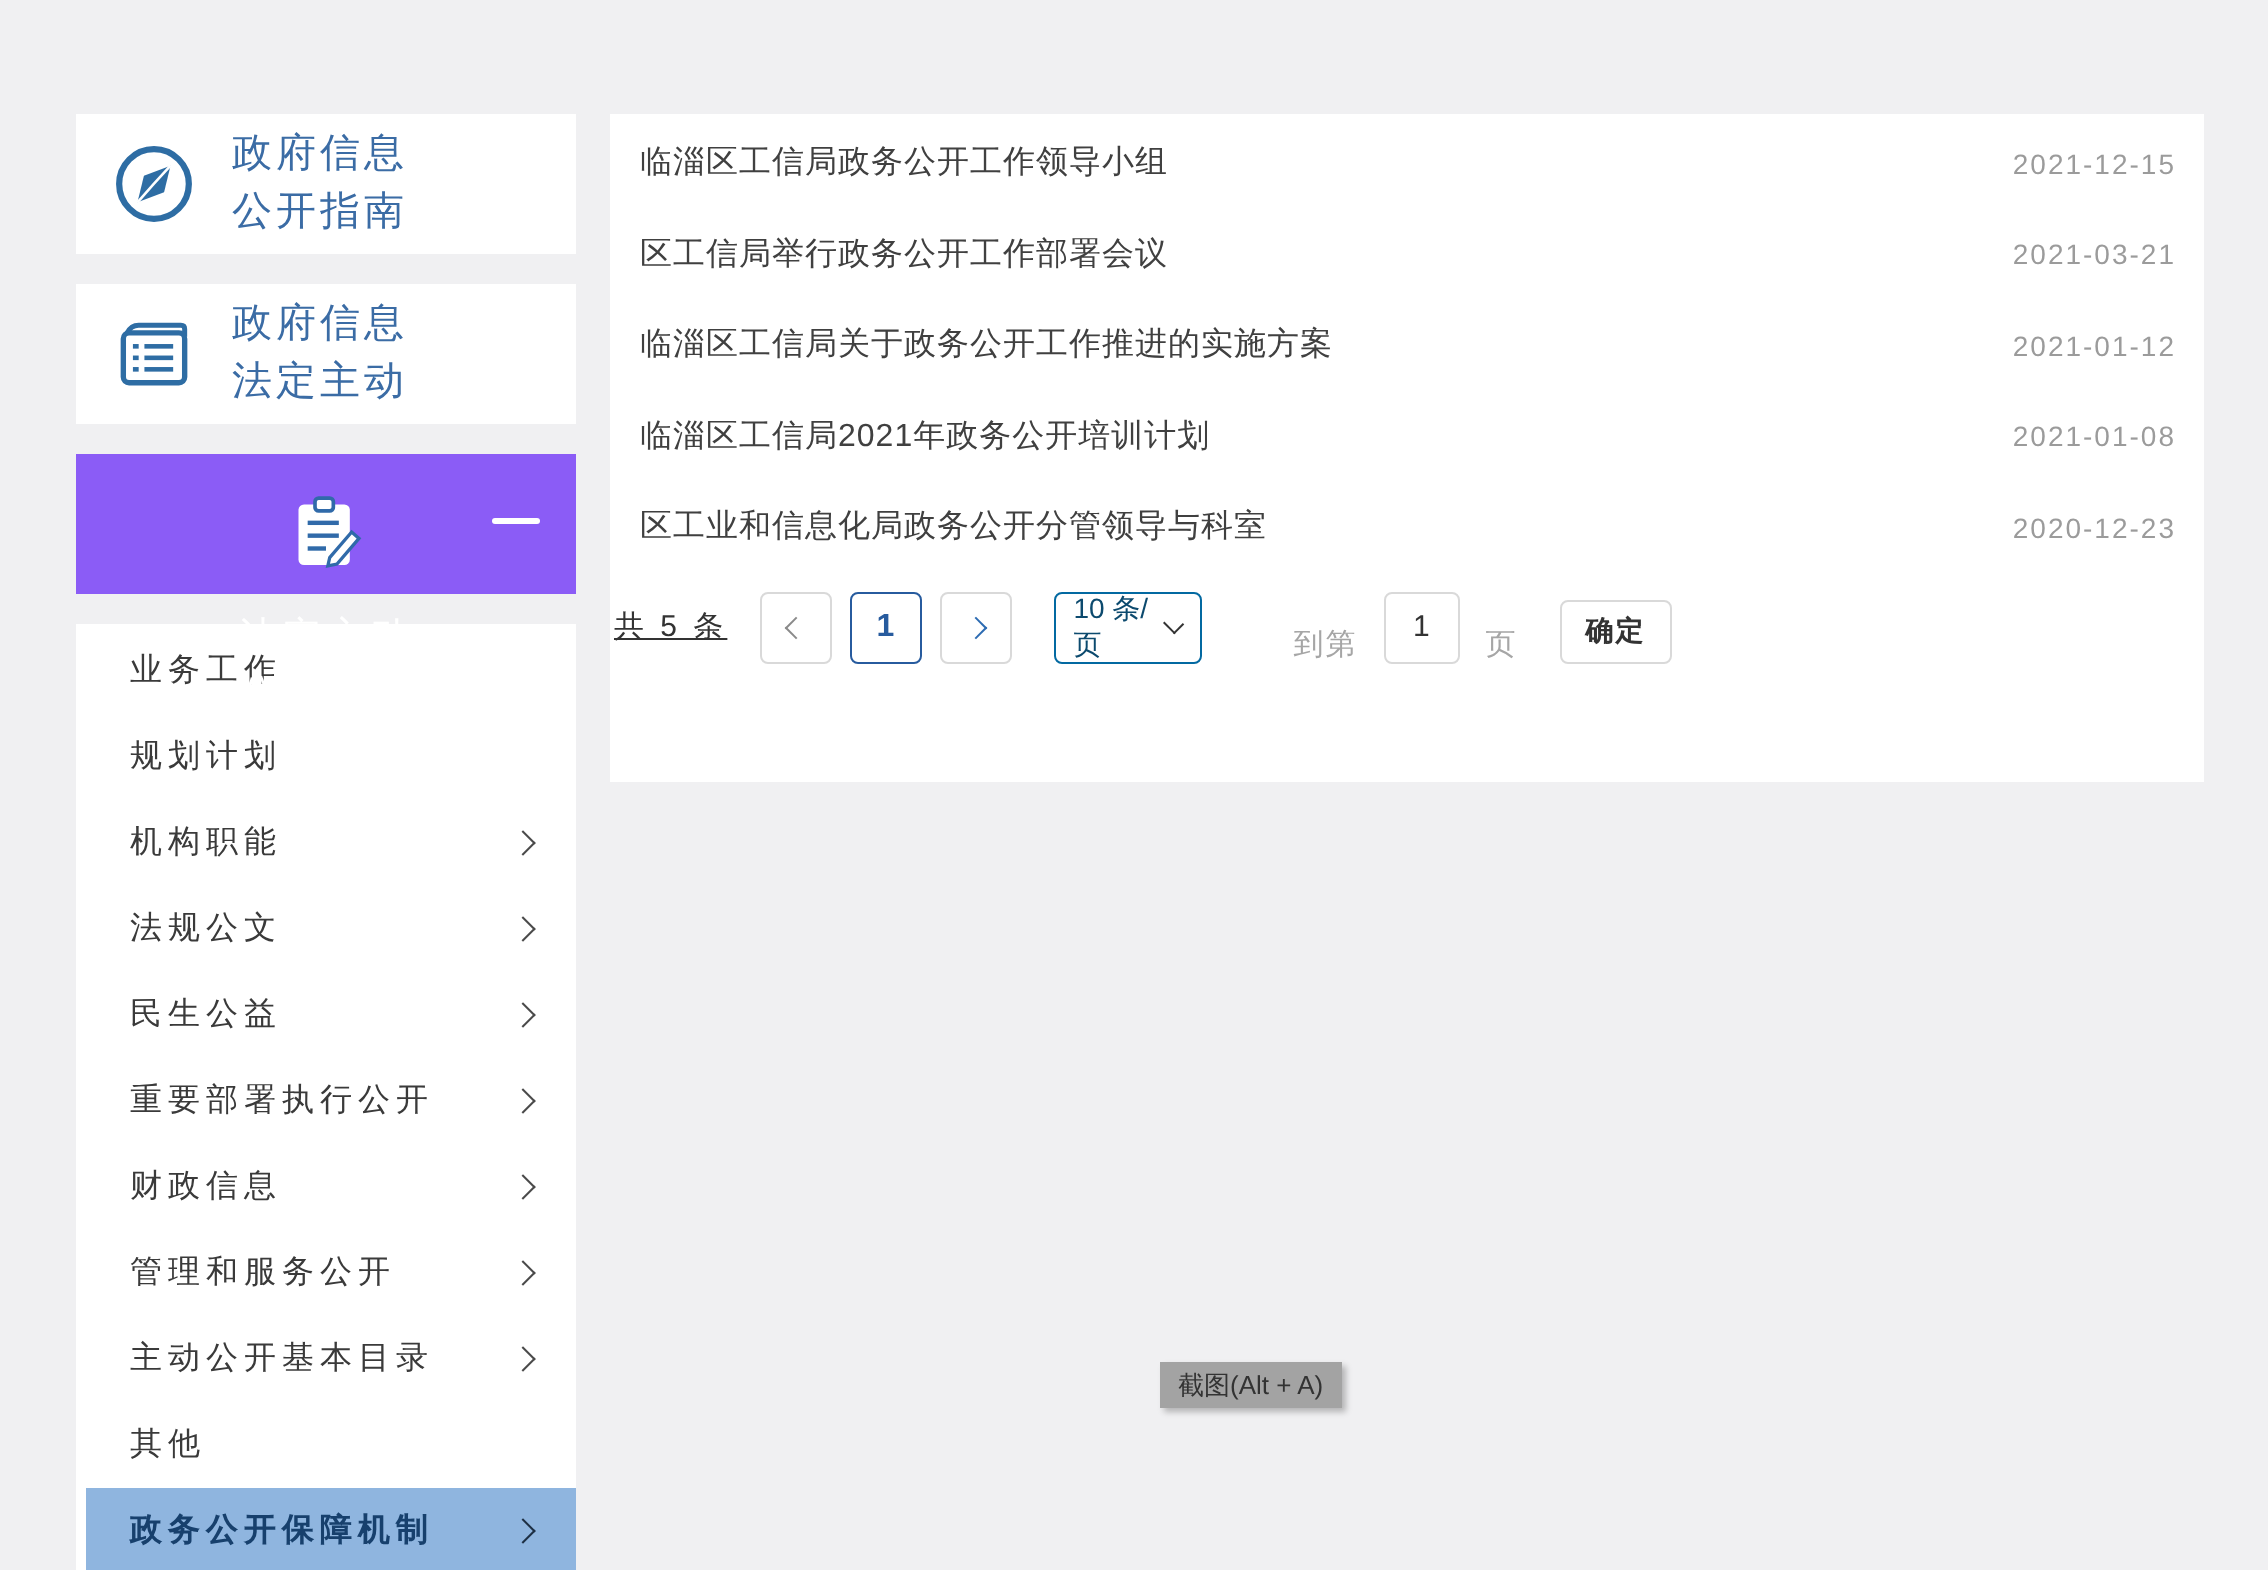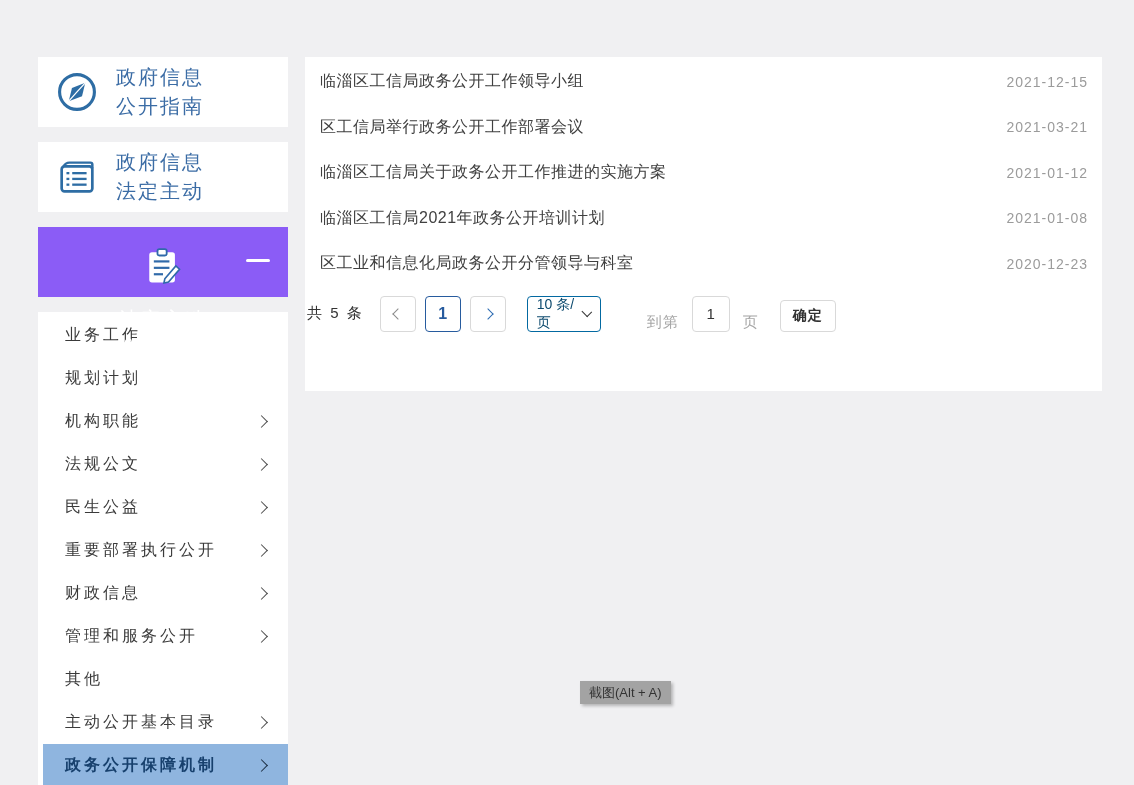--- a/index.html
+++ b/index.html
@@ -40,21 +40,21 @@
   .main-card{position:absolute;left:305px;top:57px;width:797px;height:334px;background:#ffffff;}
   .news-list{padding-top:2px;}
   .news-row{
     height:45.5px;display:flex;align-items:center;justify-content:space-between;
     padding:0 14px 0 15px;cursor:pointer;
   }
   .news-title{font-size:16px;color:#404040;letter-spacing:0.5px;white-space:nowrap;}
   .news-date{font-size:14px;color:#9b9b9b;letter-spacing:1px;}
   
   .pagination{display:flex;align-items:center;margin-top:9px;padding-left:2px;height:36px;}
-  .pg-total{font-size:15px;color:#333333;margin-right:16px;letter-spacing:2px;}
+  .pg-total{font-size:15px;color:#333333;margin-right:16px;letter-spacing:2px;text-decoration:underline;}
   .pg-btn{
     width:36px;height:36px;box-sizing:border-box;background:#ffffff;
     border:1px solid #d9d9d9;border-radius:4px;margin-right:9px;
     display:flex;align-items:center;justify-content:center;cursor:pointer;padding:0;
   }
   .pg-btn .chev{width:7px;height:7px;}
   .pg-prev{color:#8a8a8a;}
   .pg-next{color:#2c6bb2;}
   .pg-page{border-color:#275b9e;color:#275b9e;font-size:16px;font-weight:bold;}
   .pg-size{
@@ -164,25 +164,25 @@
     </div>
     <div class="menu-item">
       <span>财政信息</span>
       <span class="chev right"></span>
     </div>
     <div class="menu-item">
       <span>管理和服务公开</span>
       <span class="chev right"></span>
     </div>
     <div class="menu-item">
+      <span>主动公开基本目录</span>
+      <span class="chev right"></span>
+    </div>
+    <div class="menu-item">
       <span>其他</span>
-    </div>
-    <div class="menu-item">
-      <span>主动公开基本目录</span>
-      <span class="chev right"></span>
     </div>
     <div class="menu-item highlighted">
       <span>政务公开保障机制</span>
       <span class="chev right"></span>
     </div>
   </div>
 </div>
 
 <div class="main-card">
   <div class="news-list">

